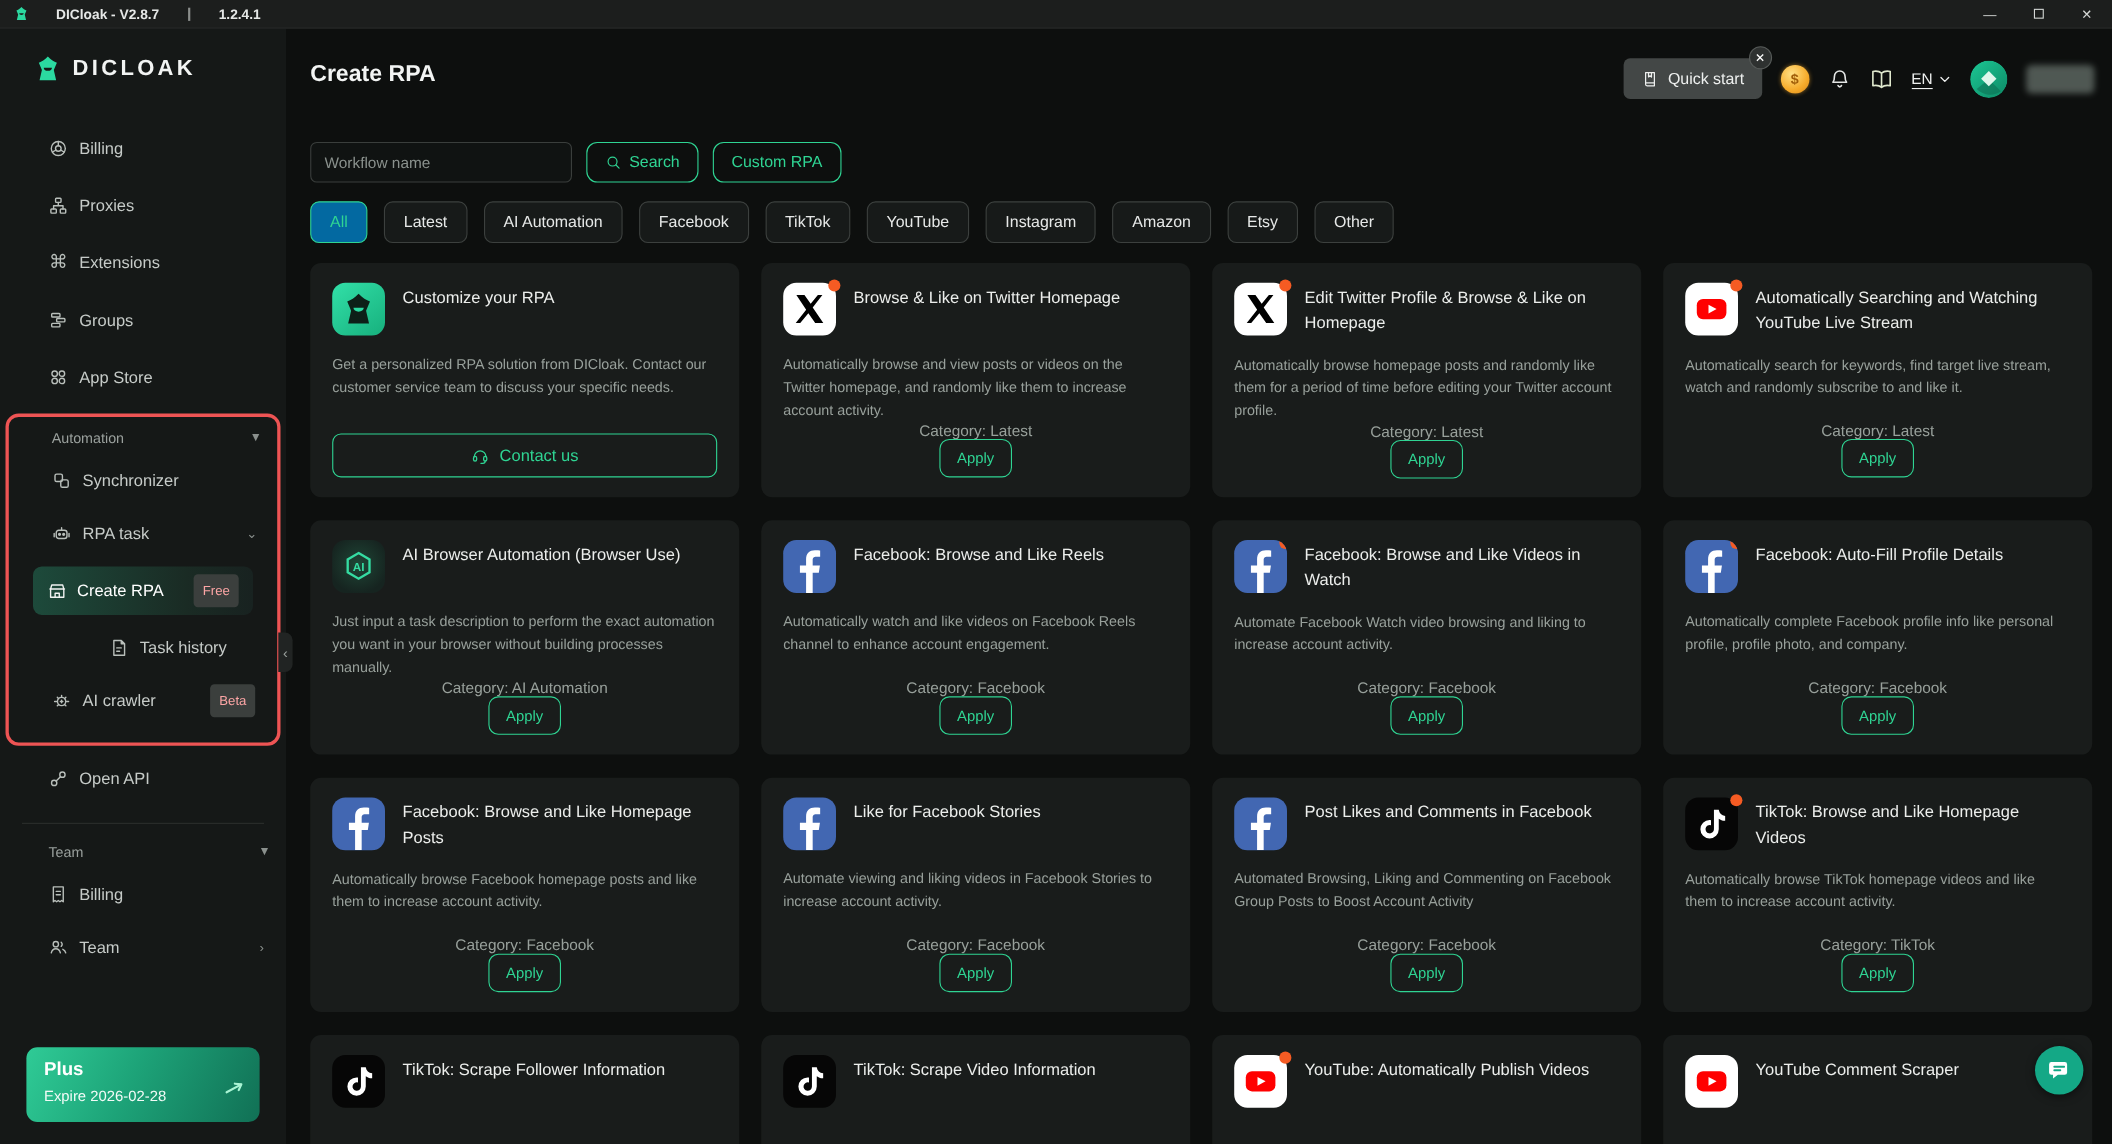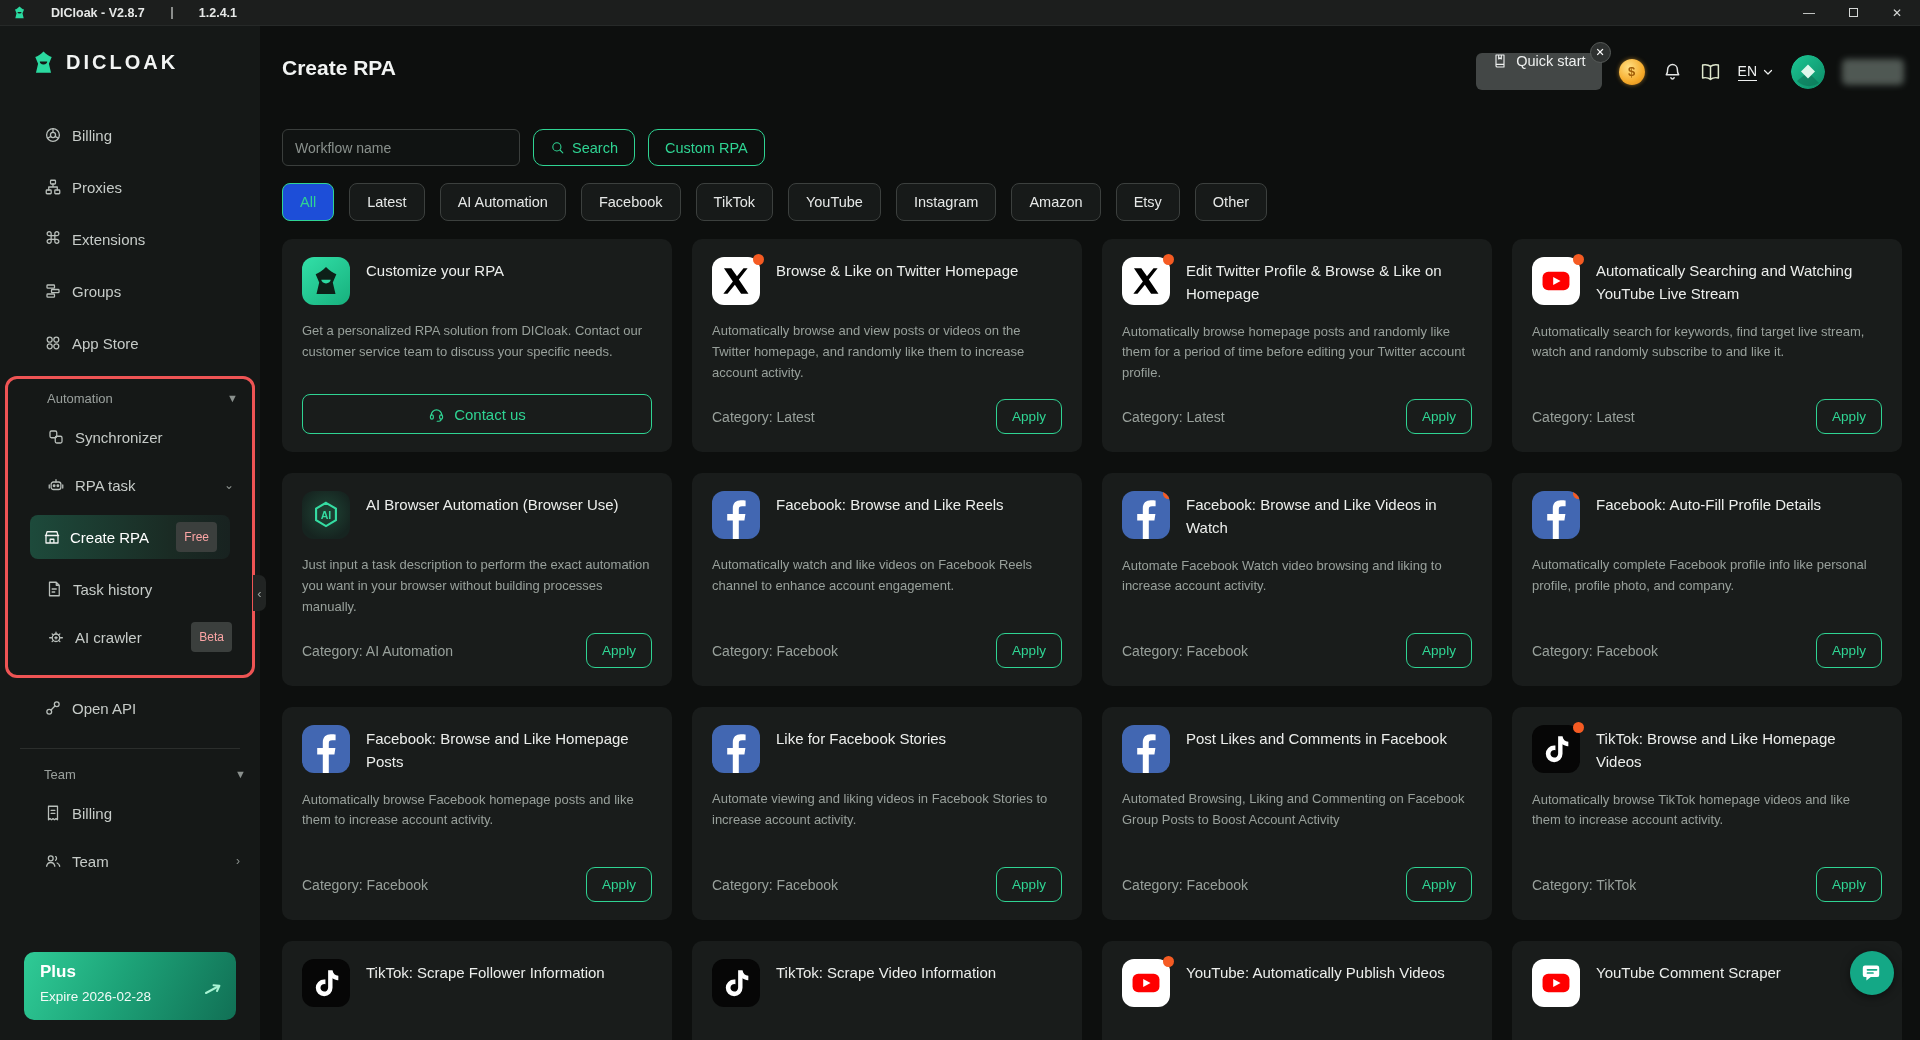--- a/index.html
+++ b/index.html
@@ -39,42 +39,42 @@
     font-size:15px; color:#c6cbc8; cursor:pointer; }
   .sub-item svg { width:18px; height:18px; stroke:#b9bfbb; }
   .chev { color:#8a908d; font-size:12px; margin-left:auto; }
   .active-row { margin:6px 22px; height:44px; border-radius:8px; display:flex; align-items:center;
     gap:9px; padding:0 13px; background:linear-gradient(90deg,#1d4a3b 0%,#1a2b24 70%,#182220 100%);
     cursor:pointer; }
   .active-row svg { width:18px; height:18px; stroke:#f0f2f1; }
   .active-row .lbl { font-size:15px; color:#ffffff; font-weight:500; }
   .badge { margin-left:auto; background:#3b3f3d; border-radius:4px; padding:8px 8px;
     font-size:12px; color:#fca5a5; }
-  .indent2 { padding-left:37px;text-align:right; }
+  .indent2 { padding-left:91px;text-align:right; }
   .divider { height:1px; background:#2b2e2c; margin:14px 20px 0 20px; }
 
   .plus-card { margin:auto 24px 20px 24px; height:68px; border-radius:10px; position:relative;
     background:linear-gradient(115deg,#2fcb96 0%,#1da378 45%,#117055 100%);
     padding:10px 16px; cursor:pointer; }
   .plus-title { font-size:17px; font-weight:bold; color:#ffffff; }
   .plus-expire { font-size:13.5px; color:#f2fbf7; margin-top:7px; }
   .plus-arrow { position:absolute; right:14px; top:30px; width:18px; height:14px; }
 
   .collapse-handle { position:absolute; left:253px; top:575px; width:13px; height:36px;
     background:#212423; border-radius:0 7px 7px 0; color:#9aa19d; font-size:13px;
     display:flex; align-items:center; justify-content:center; z-index:25; cursor:pointer; }
 
   
   .main { position:absolute; left:260px; top:26px; right:0; bottom:0; padding:0 18px 0 22px; }
   .page-title { margin-top:30px; font-size:21px; font-weight:600; color:#f2f4f3; }
 
   .header-cluster { position:absolute; top:27px; right:16px; display:flex; align-items:center; gap:17px; }
   .quickstart-wrap { position:relative; }
   .quickstart { height:37px; padding:0 16px; background:#434746; border:none; border-radius:6px;
-    display:flex; gap:8px; color:#eef0ef; font-size:14.5px; cursor:pointer;
+    display:flex; align-items:center; gap:8px; color:#eef0ef; font-size:14.5px; cursor:pointer;
     font-family:inherit; }
   .quickstart svg { width:16px; height:16px; stroke:#eef0ef; }
   .qs-close { position:absolute; top:-11px; right:-9px; width:21px; height:21px; border-radius:50%;
     background:#2e3130; border:1px solid #565a58; color:#ffffff; font-size:11px; display:flex;
     align-items:center; justify-content:center; cursor:pointer; }
   .coin { width:26px; height:26px; border-radius:50%;
     background:radial-gradient(circle at 38% 32%,#ffe084,#f6ab2b 60%,#d8871a);
     display:flex; align-items:center; justify-content:center; font-size:13px; font-weight:bold;
     color:#a05d08; cursor:pointer; box-shadow:0 0 4px rgba(246,171,43,.55); }
   .hicon { width:21px; height:21px; cursor:pointer; }
@@ -91,42 +91,42 @@
     border-radius:6px; padding:0 12px; color:#e9ebea; font-size:14px; font-family:inherit; }
   .wf-input::placeholder { color:#8a918d; }
   .btn-ghost { height:37px; padding:0 16px; background:transparent; border:1px solid var(--accent);
     border-radius:10px; color:var(--accent); font-size:14.5px; display:flex; align-items:center;
     gap:7px; cursor:pointer; font-family:inherit; }
   .btn-ghost svg { width:15px; height:15px; stroke:var(--accent); }
 
   .filter-row { margin-top:17px; display:flex; gap:15px; }
   .chip { height:38px; padding:0 17px; background:#171a19; border:1px solid #3c403e;
     border-radius:8px; color:#e6e8e7; font-size:14.5px; cursor:pointer; font-family:inherit; }
-  .chip.active { border-color:var(--accent); color:var(--accent); background:#1d4ed8; }
+  .chip.active { border-color:var(--accent); color:var(--accent); background:#0369a1; }
 
   .card-grid { margin-top:18px; display:grid; grid-template-columns:repeat(4,1fr);
     grid-auto-rows:213px; gap:21px 20px; }
   .card { background:#191c1b; border-radius:10px; padding:18px 20px; display:flex;
     flex-direction:column; position:relative; }
   .card-head { display:flex; gap:16px; align-items:flex-start; }
   .icon-tile { width:48px; height:48px; border-radius:12px; flex:0 0 48px; display:flex;
     align-items:center; justify-content:center; position:relative; }
   .icon-tile svg { width:34px; height:34px; }
   .tile-white { background:#ffffff; }
   .tile-black { background:#060606; }
   .tile-fb { background:#4267b2; overflow:hidden; }
   .tile-fb svg { width:48px; height:48px; }
   .tile-green { background:linear-gradient(140deg,#32e0a8,#17b07d); }
   .tile-ai { background:radial-gradient(circle at 50% 45%,#1f4636,#162420 75%); }
   .dot { position:absolute; top:-3px; right:-4px; width:11px; height:11px; border-radius:50%;
     background:#f55b23; display:none; }
   .card.has-dot .dot { display:block; }
   .card-title { font-size:15px; font-weight:500; color:#eceeec; line-height:1.55; margin-top:2px; }
   .card-desc { margin-top:16px; font-size:13px; color:#98a09b; line-height:1.6; }
-  .card-footer { margin-top:auto; display:flex; align-items:center; justify-content:space-between; }
+  .card-footer { margin-top:auto; display:flex; align-items:center; justify-content:space-between;flex-direction:column; }
   .card-category { font-size:14px; color:#98a09b; }
   .apply-btn { width:66px; height:35px; background:transparent; border:1px solid var(--accent);
     border-radius:9px; color:var(--accent); font-size:13.5px; cursor:pointer; font-family:inherit; }
   .contact-btn { margin-top:auto; height:40px; width:100%; background:transparent;
     border:1px solid var(--accent); border-radius:8px; color:var(--accent); font-size:15px;
     display:flex; align-items:center; justify-content:center; gap:9px; cursor:pointer;
     font-family:inherit; }
   .contact-btn svg { width:17px; height:17px; stroke:var(--accent); }
 
   .chat-fab { position:absolute; right:26px; top:951px; width:44px; height:44px; border-radius:50%;

